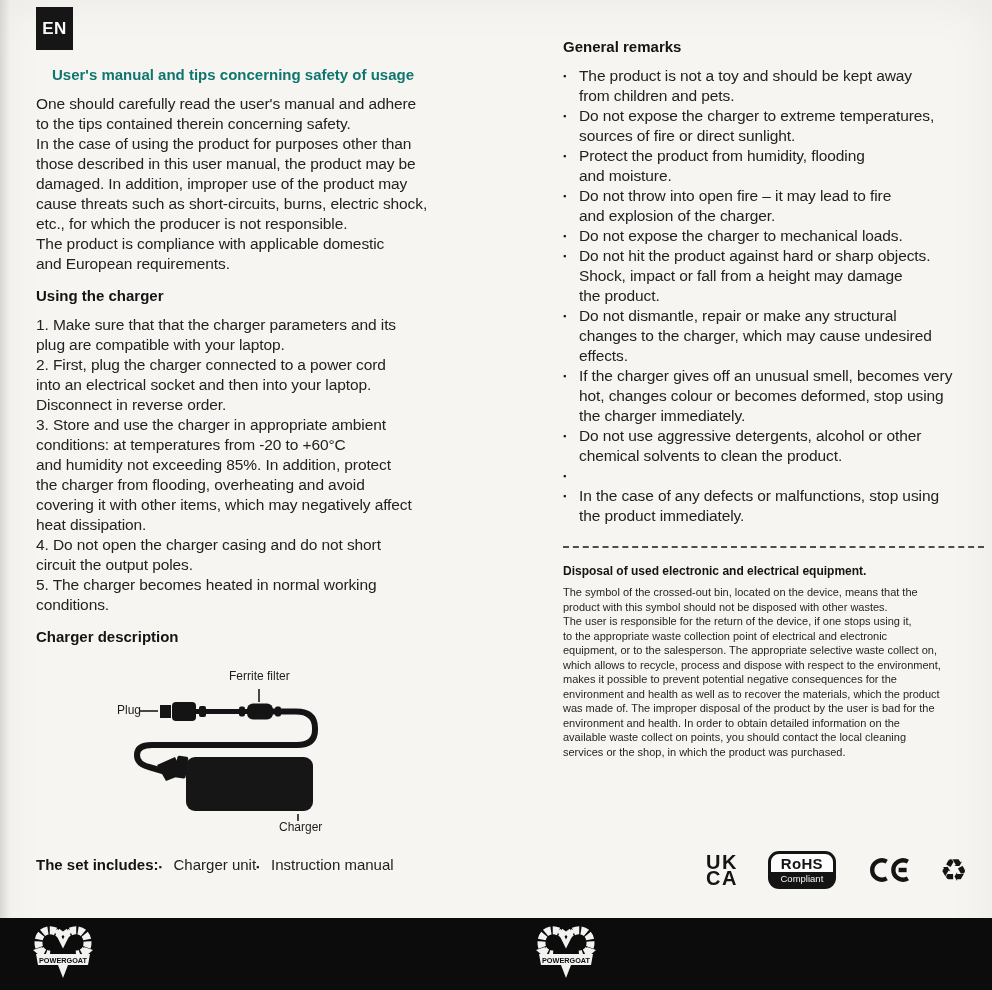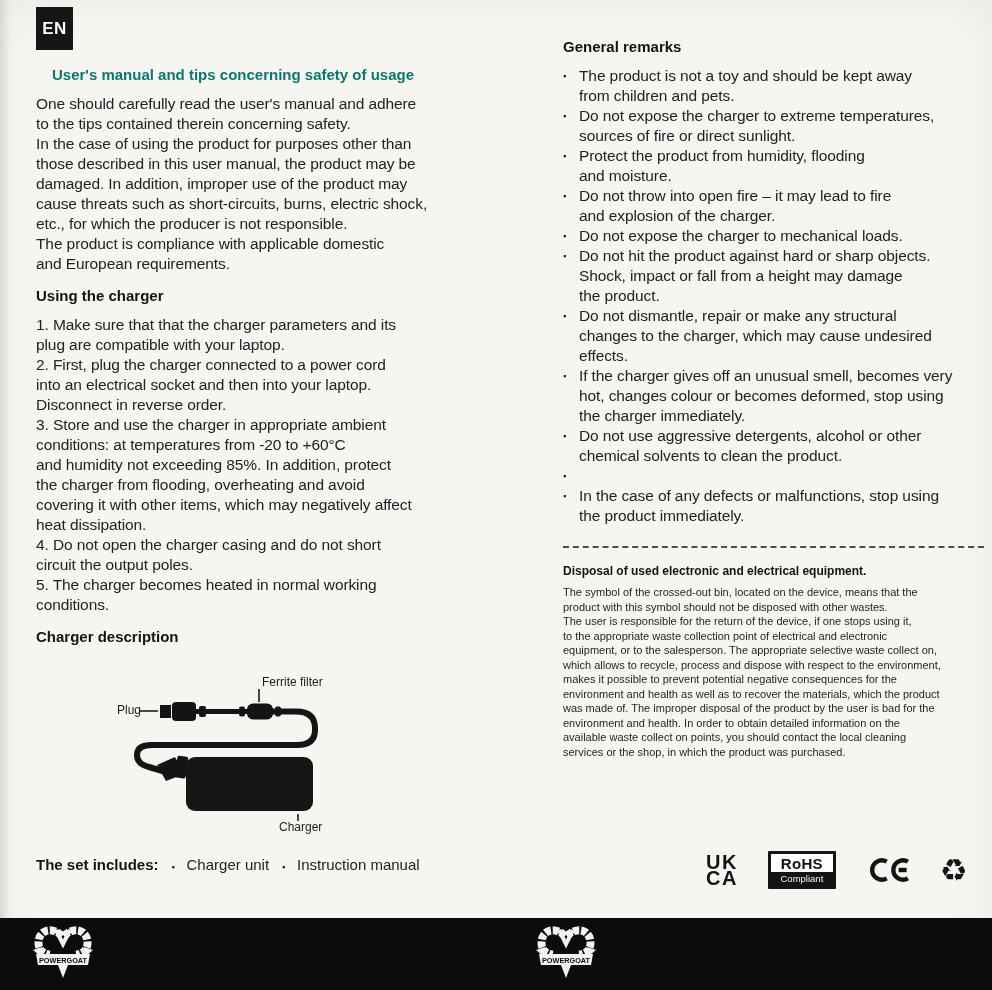--- a/index.html
+++ b/index.html
@@ -27,30 +27,30 @@
   .right-col .section-h{margin:0 0 11px 0;}
   .bullet{display:flex;gap:9px;margin:0;}
   .bullet-marker{flex:0 0 auto;width:7px;font-size:9px;line-height:20px;color:#141414;}
   .bullet-text{font-size:15.5px;line-height:20px;white-space:pre-line;letter-spacing:-0.1px;}
   .divider{width:421px;border-top:2px dashed #4d4d4d;margin-top:20px;}
   .disposal-h{font-size:12px;font-weight:bold;color:#141414;margin:16px 0 0 0;}
   .disposal-body{font-size:11px;line-height:14.5px;white-space:pre-line;margin:7px 0 0 0;color:#252525;}
   .diagram{position:absolute;left:36px;top:660px;width:430px;height:192px;}
   .diagram svg{position:absolute;left:0;top:0;}
   .diag-label{position:absolute;font-size:12px;color:#1c1c1c;}
-  .lbl-ferrite{left:193px;top:15px;margin-left:33px;}
+  .lbl-ferrite{left:193px;top:9px;}
   .lbl-plug{left:81px;top:43px;}
   .lbl-charger{left:243px;top:160px;}
-  .set-includes{position:absolute;left:36px;top:856px;display:flex;align-items:baseline;gap:13px;font-size:15px;}
+  .set-includes{position:absolute;left:36px;top:856px;display:flex;align-items:baseline;gap:0;font-size:15px;}
   .set-label{font-weight:bold;color:#141414;}
   .set-item{display:flex;gap:8px;align-items:baseline;}
   .set-item .bullet-marker{line-height:15px;font-size:9px;}
   .marks{position:absolute;left:706px;top:850px;display:flex;align-items:center;gap:30px;color:#141414;}
   .ukca{font-size:20px;font-weight:800;line-height:16px;letter-spacing:1.5px;}
-  .rohs{border:3px solid #141414;background:#fdfdfd;width:62px;text-align:center;border-radius:1px;}
+  .rohs{border:3px solid #141414;background:#fdfdfd;width:62px;text-align:center;border-radius:11px;}
   .rohs-top{font-size:15px;font-weight:bold;padding:1px 2px 0 2px;letter-spacing:.3px;}
   .rohs-bottom{background:#141414;color:#f5f5f5;font-size:9.5px;padding:1px 0 2px 0;}
   .recycle{font-size:31px;line-height:1;color:#141414;}
   .footer-bar{position:absolute;left:0;top:918px;width:992px;height:72px;background:#0c0c0c;}
   .goat-logo{position:absolute;top:5px;width:60px;height:58px;}
   .goat-1{left:33px;} .goat-2{left:536px;}
 </style>
 </head>
 <body>
 

